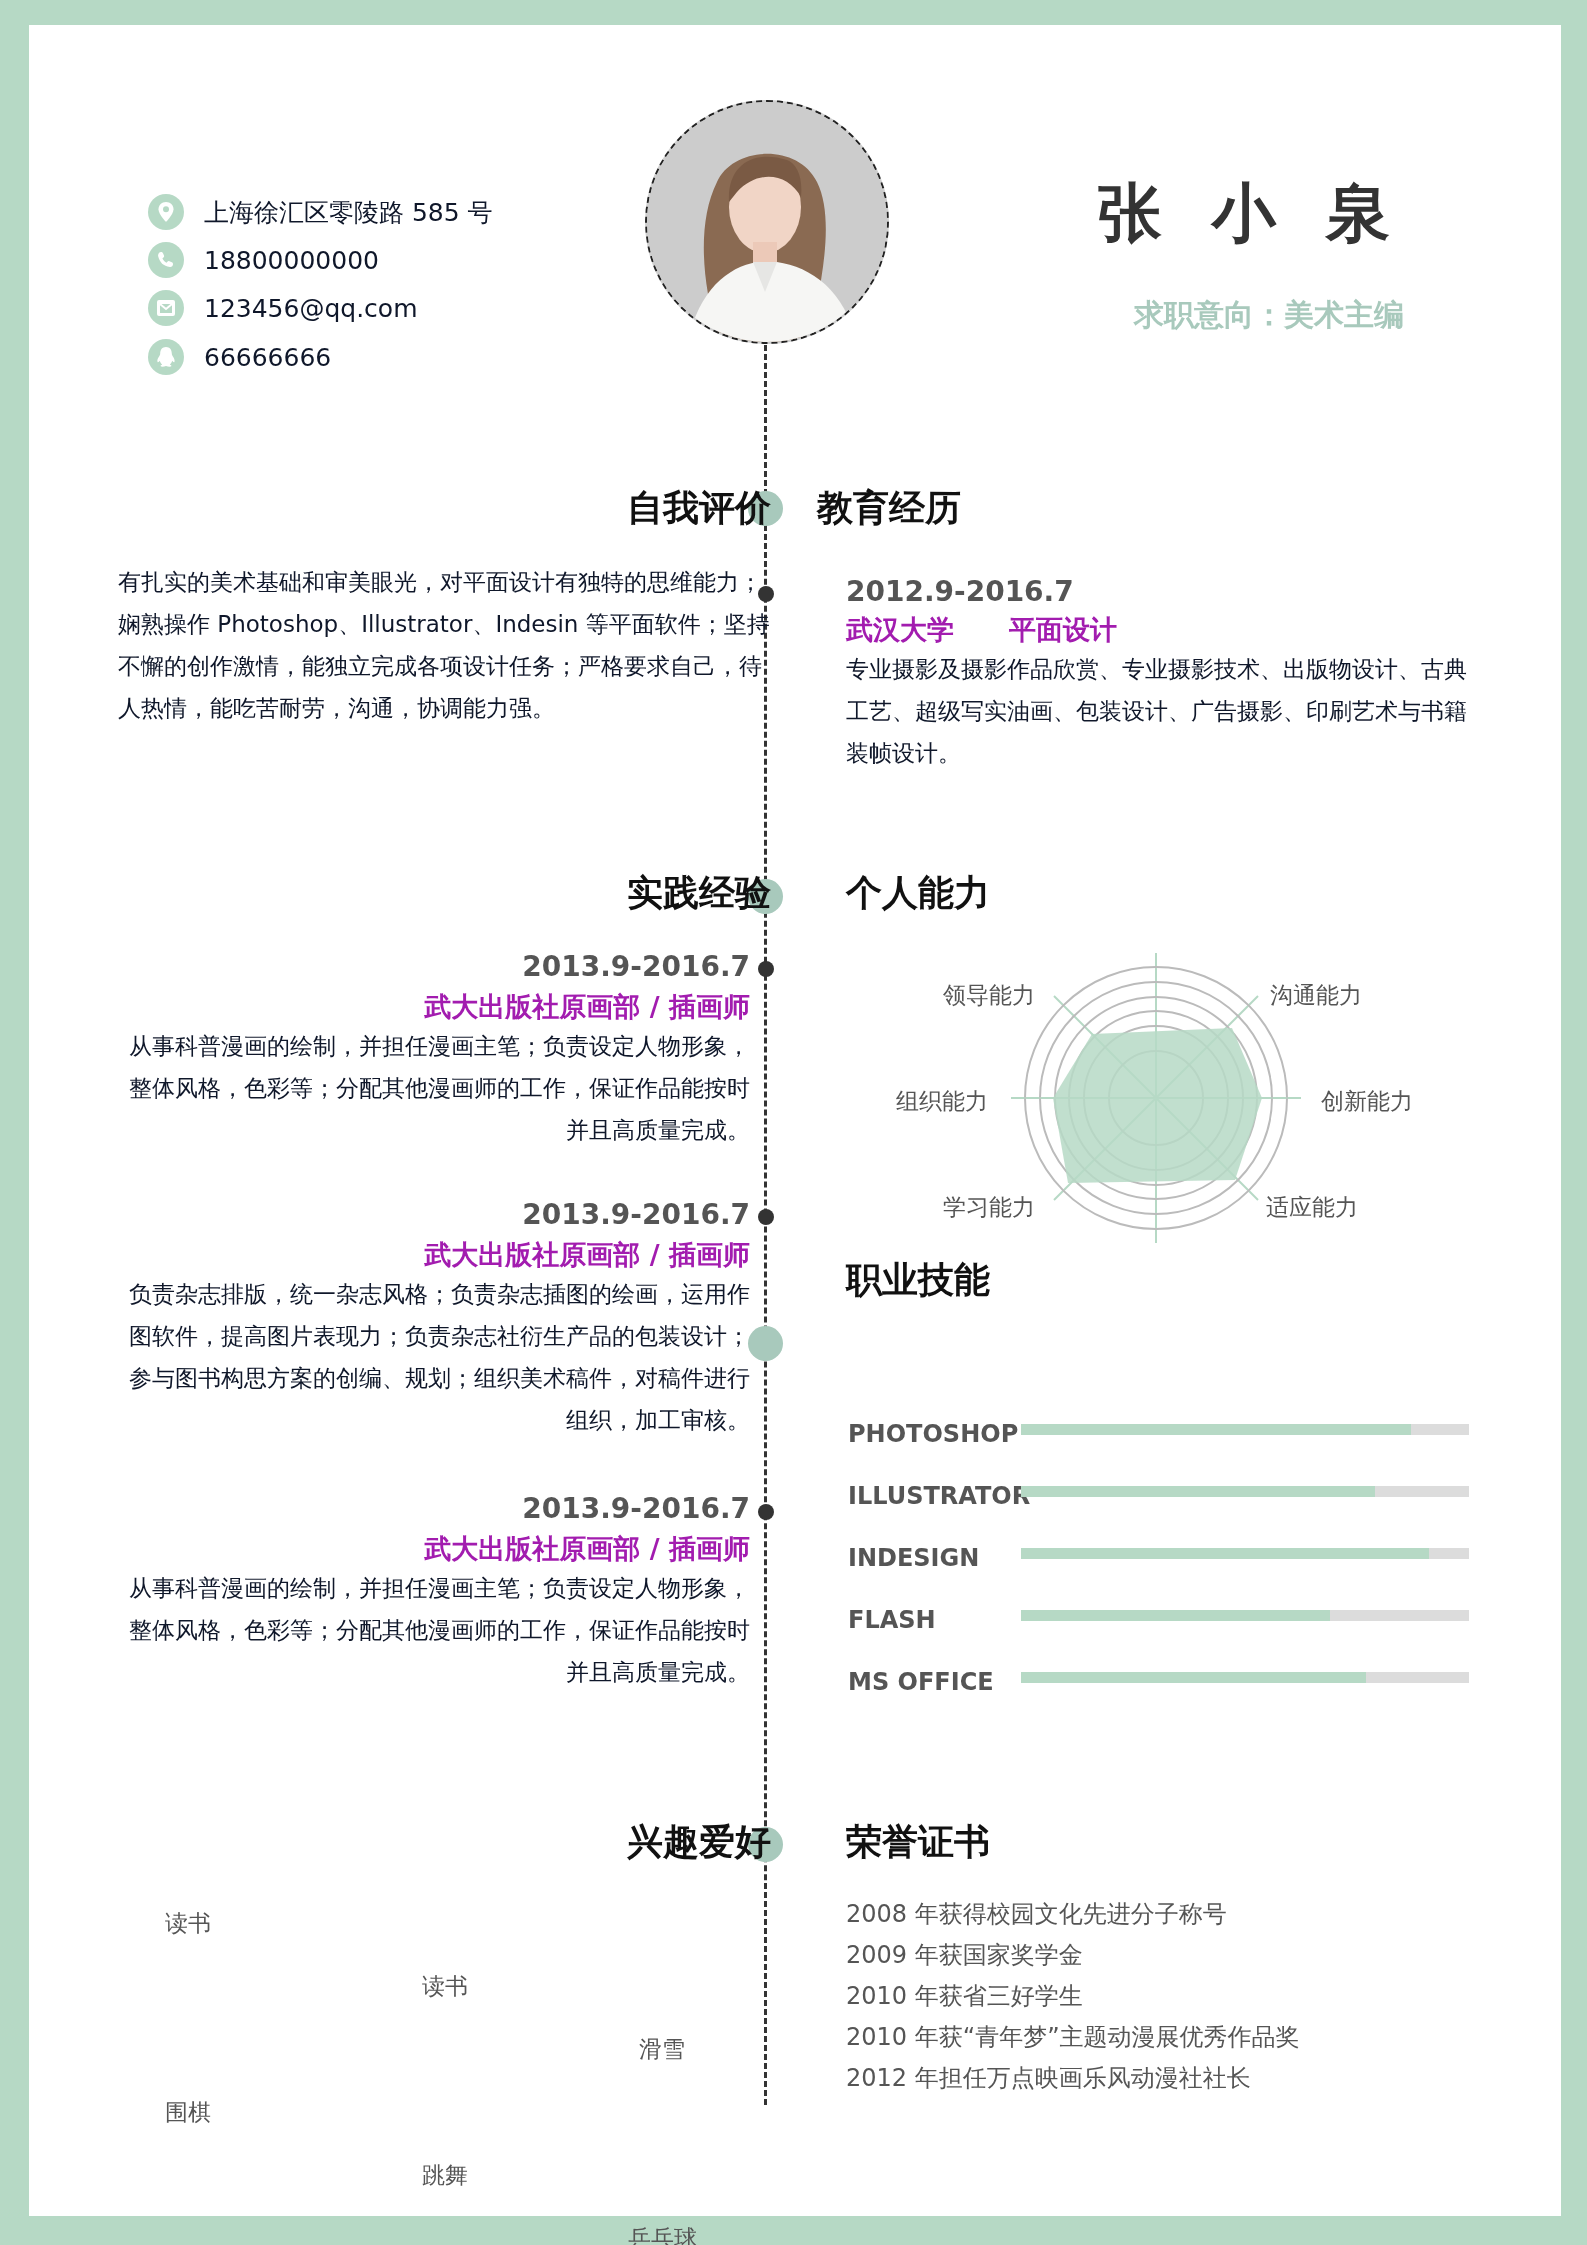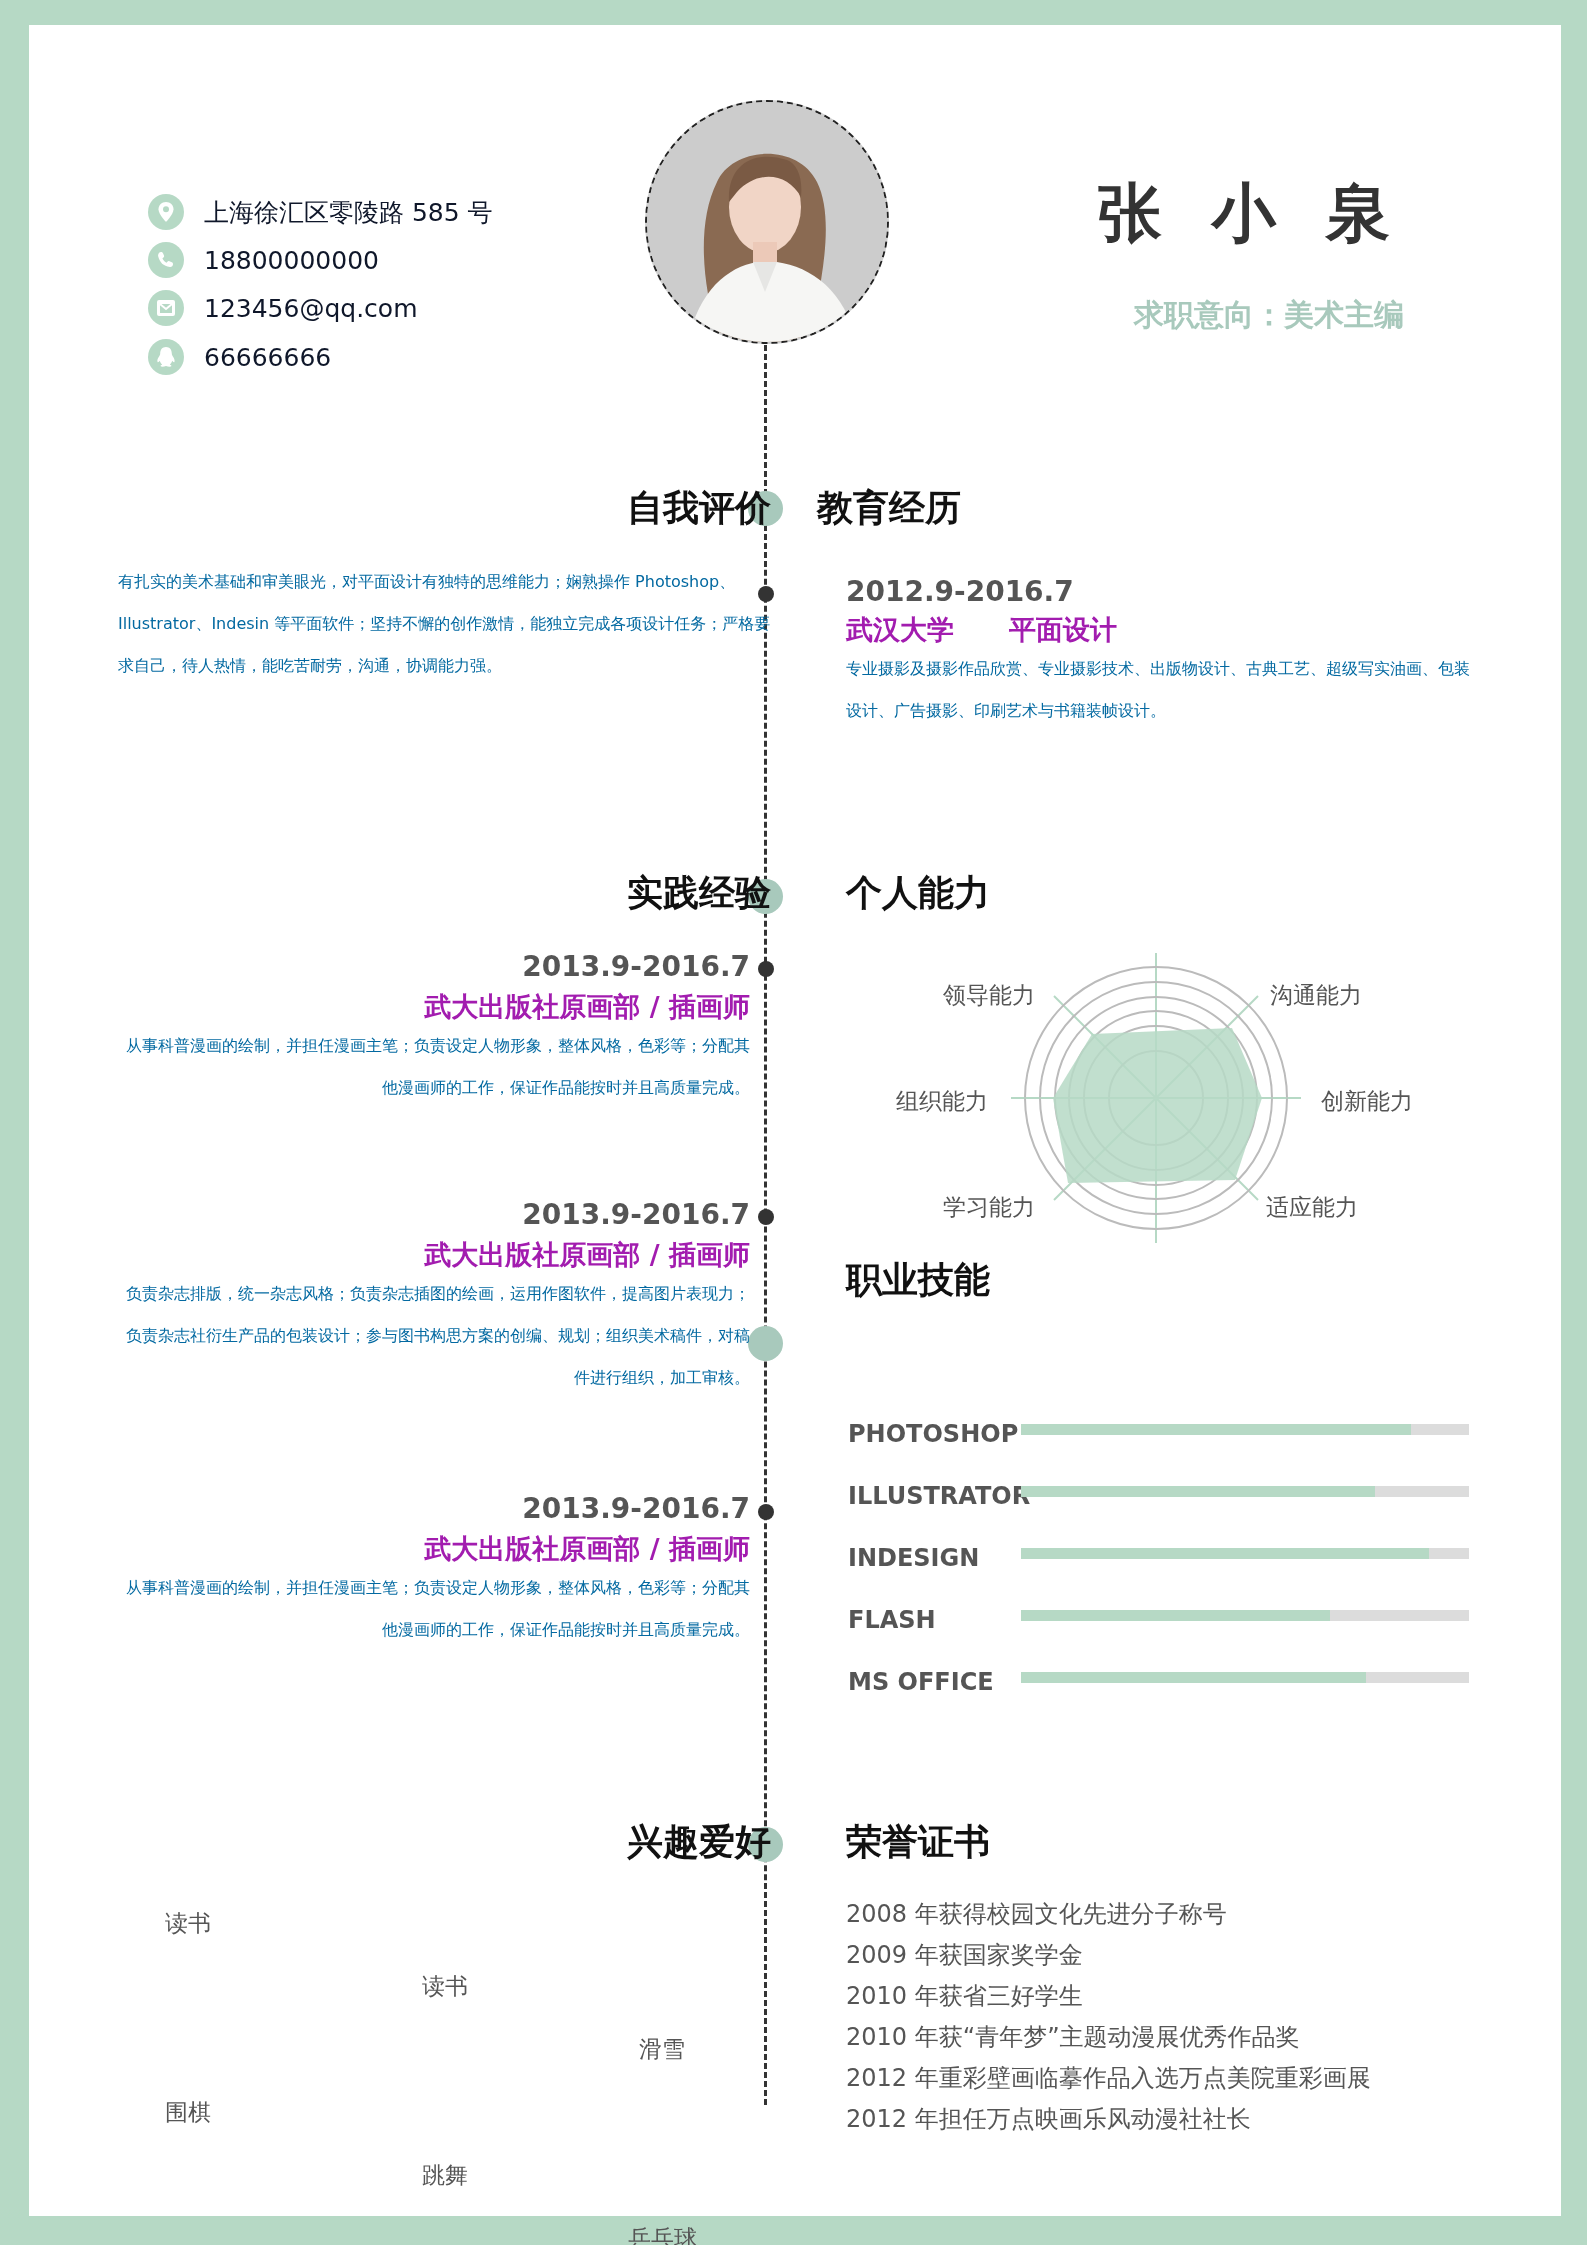--- a/index.html
+++ b/index.html
@@ -21,21 +21,21 @@
 
   
   .timeline { position: absolute; left: 764px; top: 345px; width: 0; height: 1760px; border-left: 3px dashed #333; }
   .node-big { position: absolute; width: 35px; height: 35px; border-radius: 50%; background: #a8c9bc; left: 748px; }
   .node-small { position: absolute; width: 16px; height: 16px; border-radius: 50%; background: #333; left: 758px; }
 
   .sec-title { position: absolute; font-size: 36px; font-weight: bold; color: #111; white-space: nowrap; }
   .sec-title.left { right: 816px; text-align: right; }
   .sec-title.right { left: 817px; }
 
-  .body-text { font-size: 16px; color: #0369a1; line-height: 42px; }
+  .body-text { font-size: 23px; color: #0f172a; line-height: 42px; }
   .left-col { position: absolute; left: 88px; width: 660px; }
   .right-col { position: absolute; left: 817px; width: 660px; }
 
   .date { font-size: 28px; font-weight: bold; color: #555; }
   .org { font-size: 27px; font-weight: bold; color: #a21caf; }
 
   .hobbies { position: absolute; left: 88px; top: 1905px; width: 660px; display: grid; grid-template-columns: 1fr; row-gap: 27px; }
   .hobby { font-size: 23px; color: #555; text-align: center; line-height: 36px; }
 
   .honor { font-size: 24px; color: #555; line-height: 41px; white-space: nowrap; }
@@ -214,15 +214,14 @@
   <div class="hobby">绘画</div>
   <div class="hobby" style="text-align:right; padding-right:95px;">网球</div>
 </div>
 
 <div class="sec-title right" style="top:1818px; left:846px;">荣誉证书</div>
 <div class="right-col" style="top:1894px; left:846px;">
   <div class="honor">2008 年获得校园文化先进分子称号</div>
   <div class="honor">2009 年获国家奖学金</div>
   <div class="honor">2010 年获省三好学生</div>
   <div class="honor">2010 年获“青年梦”主题动漫展优秀作品奖</div>
-  <div class="honor">2012 年重彩壁画临摹作品入选万点美院重彩画展</div>
   <div class="honor">2012 年担任万点映画乐风动漫社社长</div>
 </div>
 
 </body></html>

